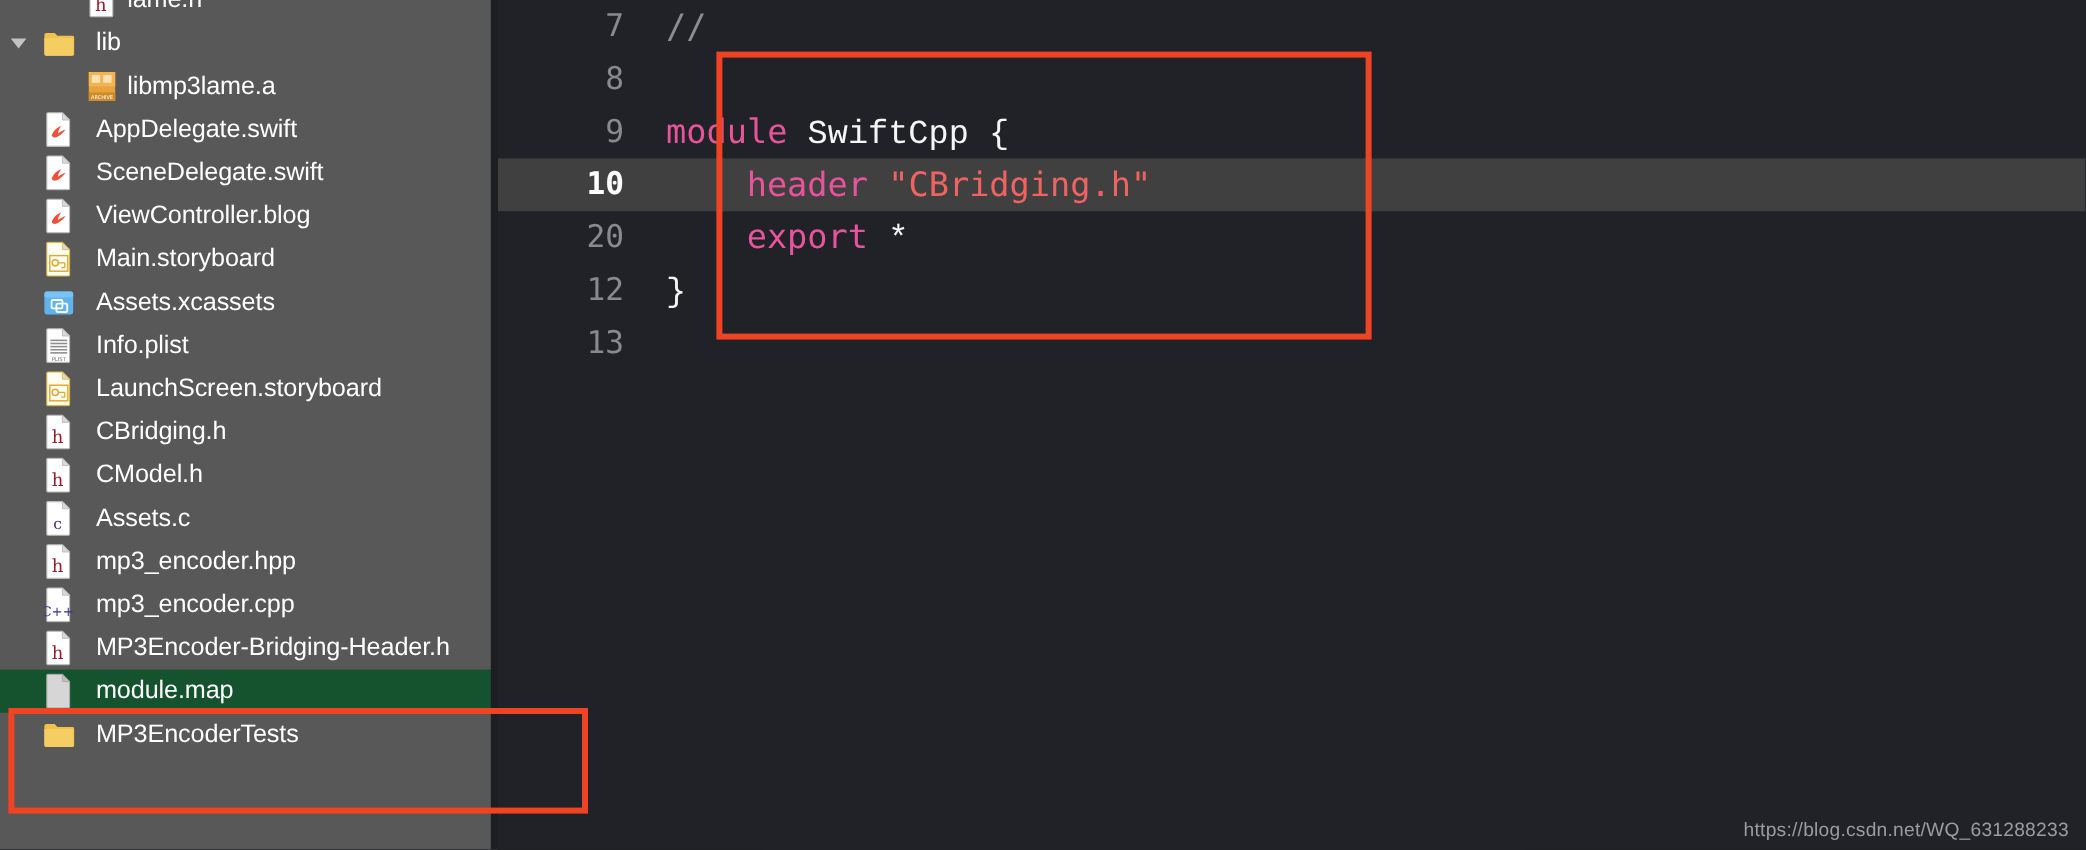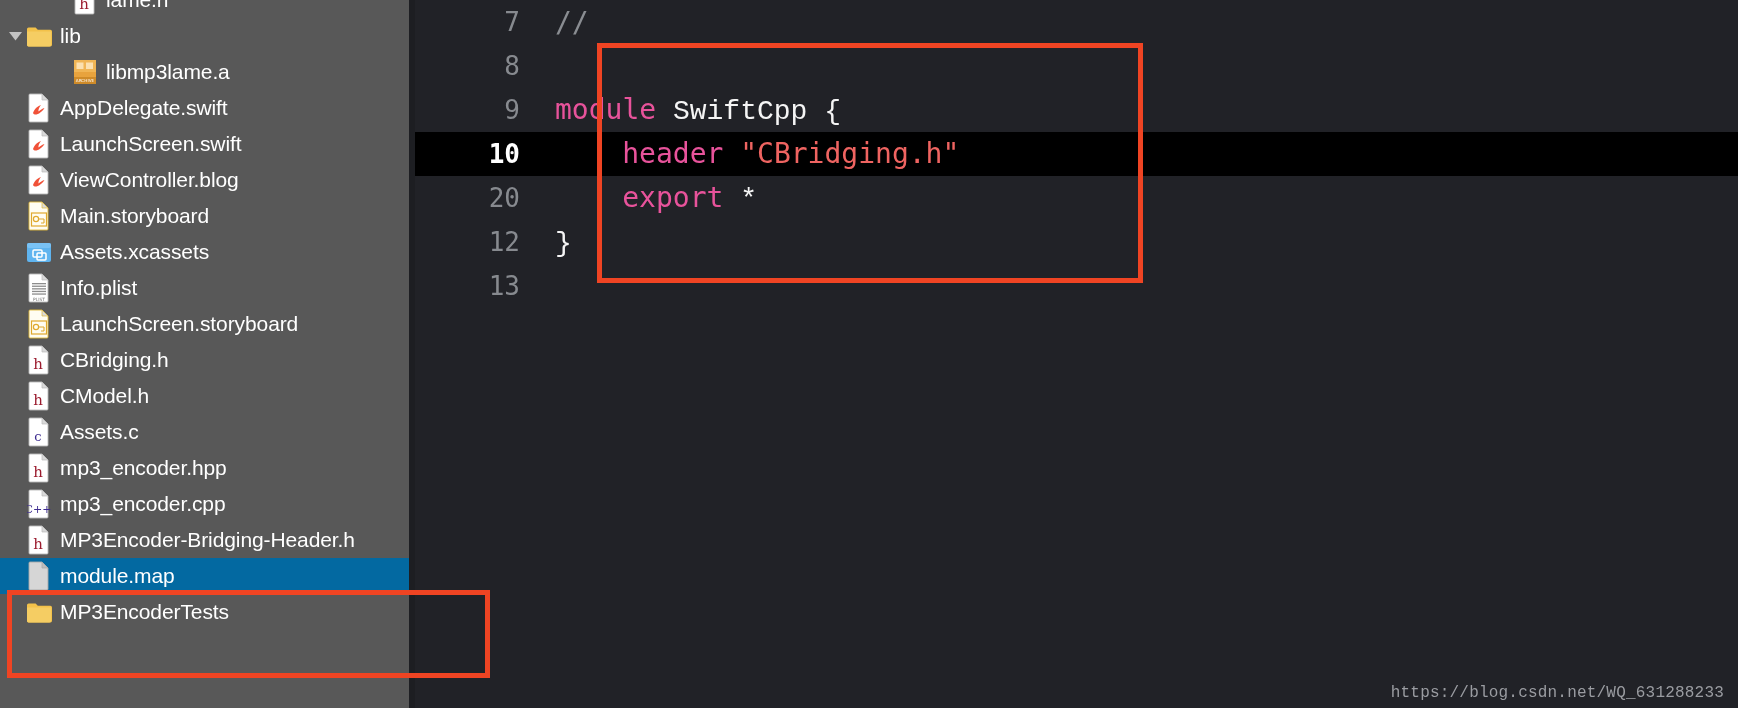--- a/index.html
+++ b/index.html
@@ -18,21 +18,21 @@
   }
   #sidebar-inner{ position:relative; width:415px; }
 
   .nav-row{
     position:relative;
     height:36px;
     display:flex; align-items:center;
     padding-left:4px;
     white-space:nowrap;
   }
-  .nav-row.selected{ background:#0369a1; }
+  .nav-row.selected{ background:#14532d; }
 
   .disc{
     width:22px; flex:0 0 22px;
     display:flex; align-items:center; justify-content:center;
   }
   .disc svg{ display:block; }
 
   .ico{
     flex:0 0 26px;
     width:26px; height:30px;
@@ -42,21 +42,21 @@
   .ico svg{ display:block; }
 
   .nav-label{
     font-size:21px;
     color:#ffffff;
     letter-spacing:-0.1px;
     font-family:"Liberation Sans", sans-serif;
   }
 
   
-  .ind-0{ padding-left:4px; }
+  .ind-0{ padding-left:4px;gap:10px; }
   .ind-2{ padding-left:50px; }
 
   
   #sidebar-edge{
     position:absolute; top:0; right:0;
     width:6px; height:708px;
     background:#1d1e22;
   }
 
   
@@ -67,21 +67,21 @@
     background:#212227;
     overflow:hidden;
   }
 
   .code-line{
     position:relative;
     height:44px;
     display:flex; align-items:center;
     white-space:pre;
   }
-  .code-line.active{ background:#000000; }
+  .code-line.active{ background:#404040; }
 
   .gutter{
     flex:0 0 115px;
     width:115px;
     text-align:right;
     padding-right:10px;
     font-family:"DejaVu Sans Mono", monospace;
     font-size:26px;
     color:#878a8f;
   }
@@ -109,21 +109,21 @@
   }
   #annot-code{  left:597px;  top:43px;  width:546px; height:240px; }
   #annot-files{ left:7px;    top:590px; width:483px; height:88px;  }
 
   
   #watermark{
     position:absolute;
     right:14px; bottom:6px;
     font-size:16px;
     color:#9a9ca1;
-    font-family:Liberation Mono, monospace;
+    font-family:Liberation Sans, sans-serif;
     z-index:30;
     letter-spacing:0.2px;
   }
 </style>
 </head>
 <body>
 
 <div id="app">
 
   <div id="sidebar">
@@ -184,21 +184,21 @@
           <span class="disc"></span>
           <span class="ico">
             <svg width="24" height="30" viewBox="0 0 24 30">
         <path d="M3 1 h12 l6 6 v21 a1 1 0 0 1 -1 1 H3 a1 1 0 0 1 -1 -1 V2 a1 1 0 0 1 1 -1 z" fill="#ffffff" stroke="#b9b9b9" stroke-width="0.9"></path>
      <path d="M15 1 l6 6 h-6 z" fill="#d9d9d9" stroke="#b9b9b9" stroke-width="0.7"></path>
         <g transform="translate(5,11)">
           <path d="M1 9 C3 4 6 2 9 1 C7.5 3 6 5.5 6.5 7.5 C8 6 10.5 4.5 12.5 4 C11 6.5 8 9.5 4.5 10.5 C3 10.8 1.6 10.2 1 9 z" fill="#f05138"></path>
         </g>
       </svg>
           </span>
-          <span class="nav-label">LaunchScreen.swift</span>
+          <span class="nav-label">SceneDelegate.swift</span>
         </div>
         <div class="nav-row ind-0">
           <span class="disc"></span>
           <span class="ico">
             <svg width="24" height="30" viewBox="0 0 24 30">
         <path d="M3 1 h12 l6 6 v21 a1 1 0 0 1 -1 1 H3 a1 1 0 0 1 -1 -1 V2 a1 1 0 0 1 1 -1 z" fill="#ffffff" stroke="#b9b9b9" stroke-width="0.9"></path>
      <path d="M15 1 l6 6 h-6 z" fill="#d9d9d9" stroke="#b9b9b9" stroke-width="0.7"></path>
         <g transform="translate(5,11)">
           <path d="M1 9 C3 4 6 2 9 1 C7.5 3 6 5.5 6.5 7.5 C8 6 10.5 4.5 12.5 4 C11 6.5 8 9.5 4.5 10.5 C3 10.8 1.6 10.2 1 9 z" fill="#f05138"></path>
         </g>

